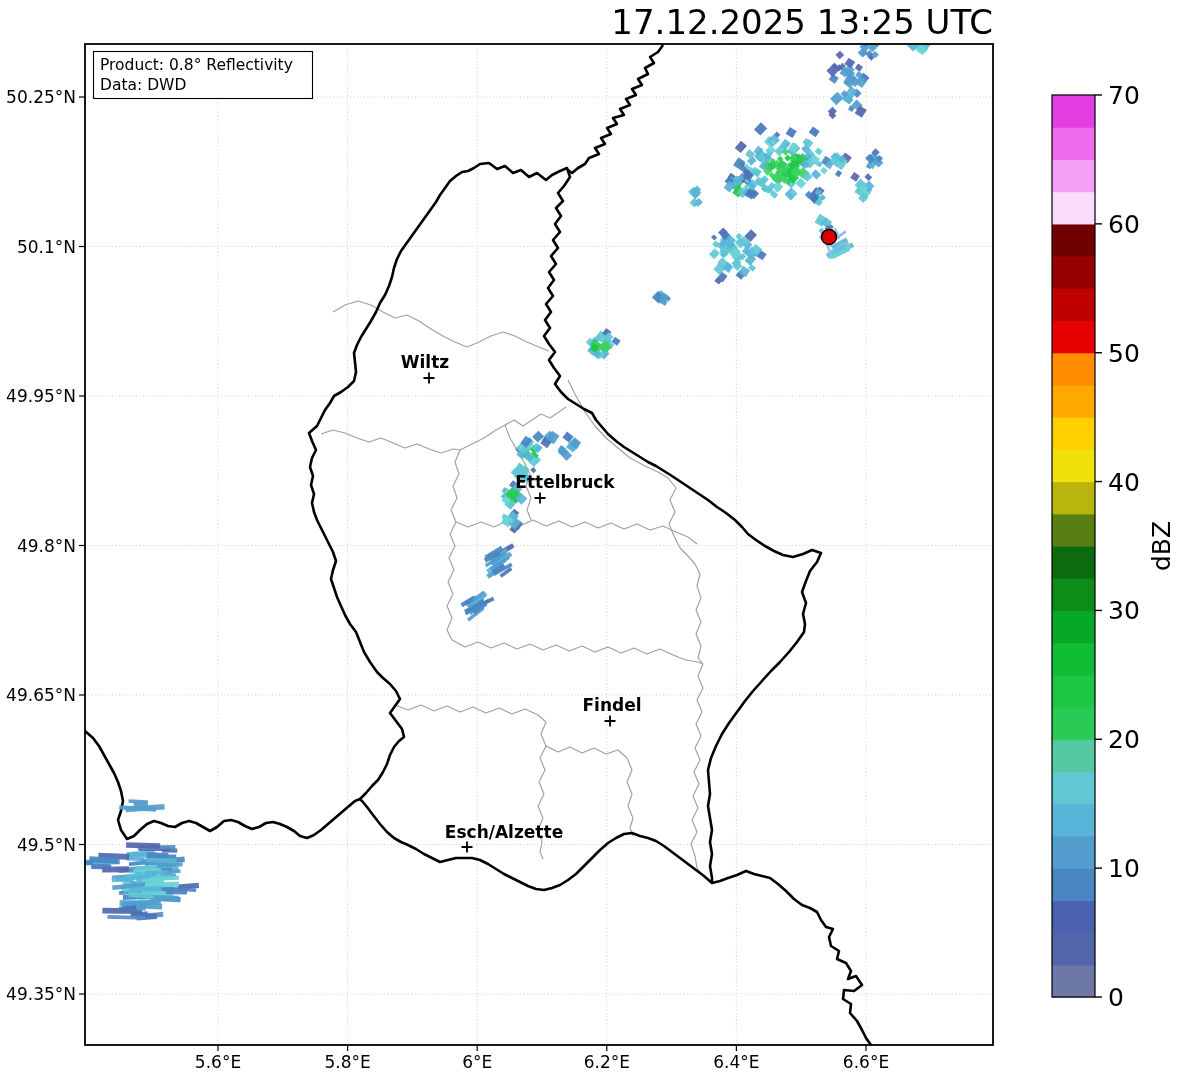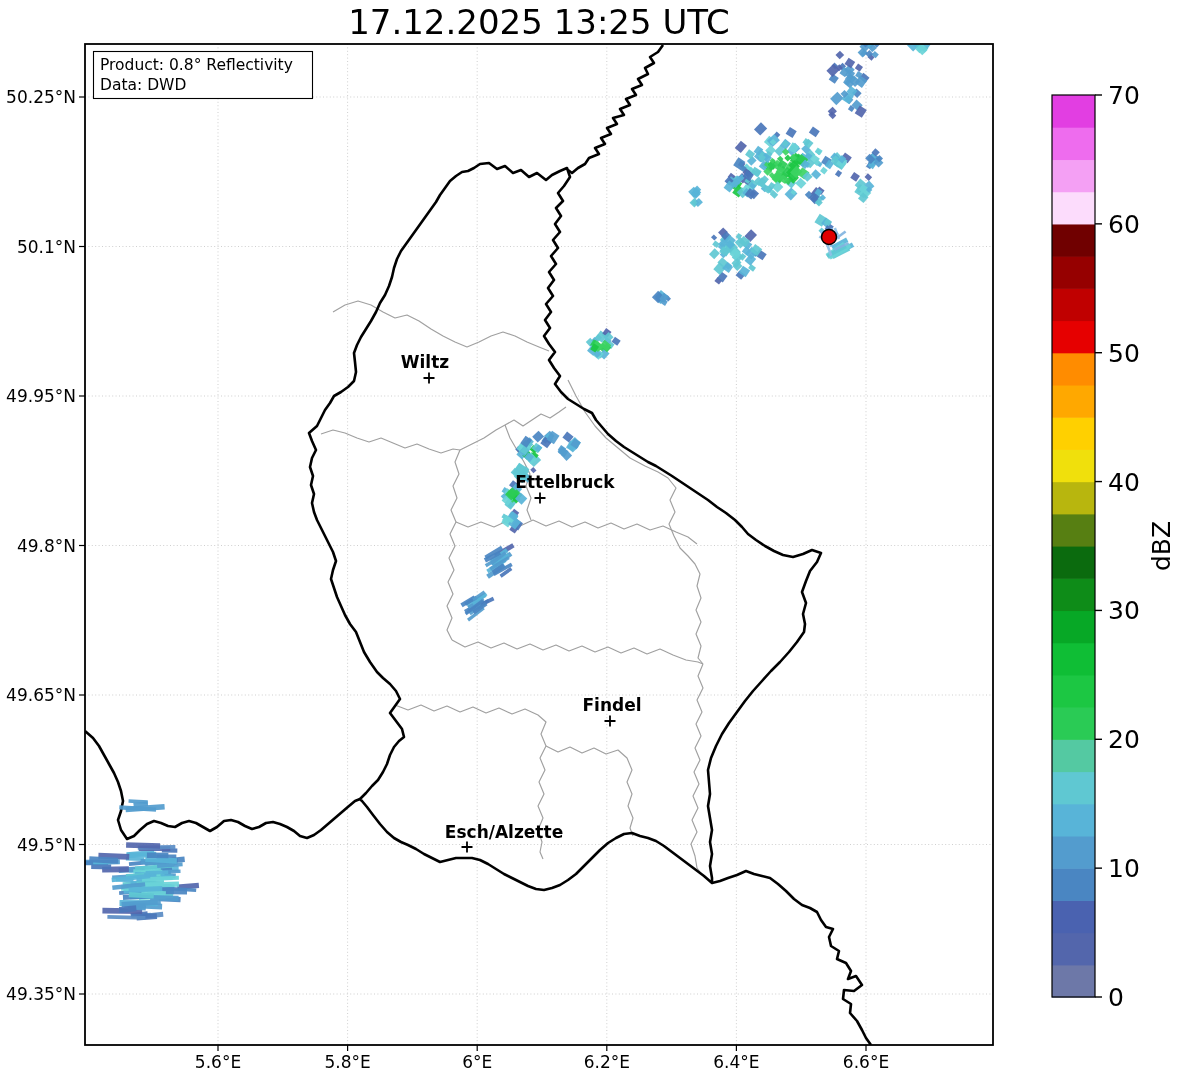--- a/index.html
+++ b/index.html
@@ -1,18 +1,18 @@
 <!DOCTYPE html>
 <html><head>
 <meta charset="utf-8">
 <style>
   html,body{margin:0;padding:0;background:#ffffff;}
   #fig{position:relative;width:1184px;height:1081px;background:#fff;overflow:hidden;
        font-family:"DejaVu Sans","Liberation Sans",sans-serif;}
-  #title{position:absolute;left:85px;top:2px;width:908px;text-align:center;
+  #title{position:absolute;left:85px;top:2px;width:908px;text-align:right;
          font-size:34px;color:#000;white-space:nowrap;}
   svg{position:absolute;left:0;top:0;}
   text{font-family:"DejaVu Sans","Liberation Sans",sans-serif;}
 </style>
 </head>
 <body>
 
 <div id="fig">
   <div id="title">17.12.2025 13:25 UTC</div>
 

